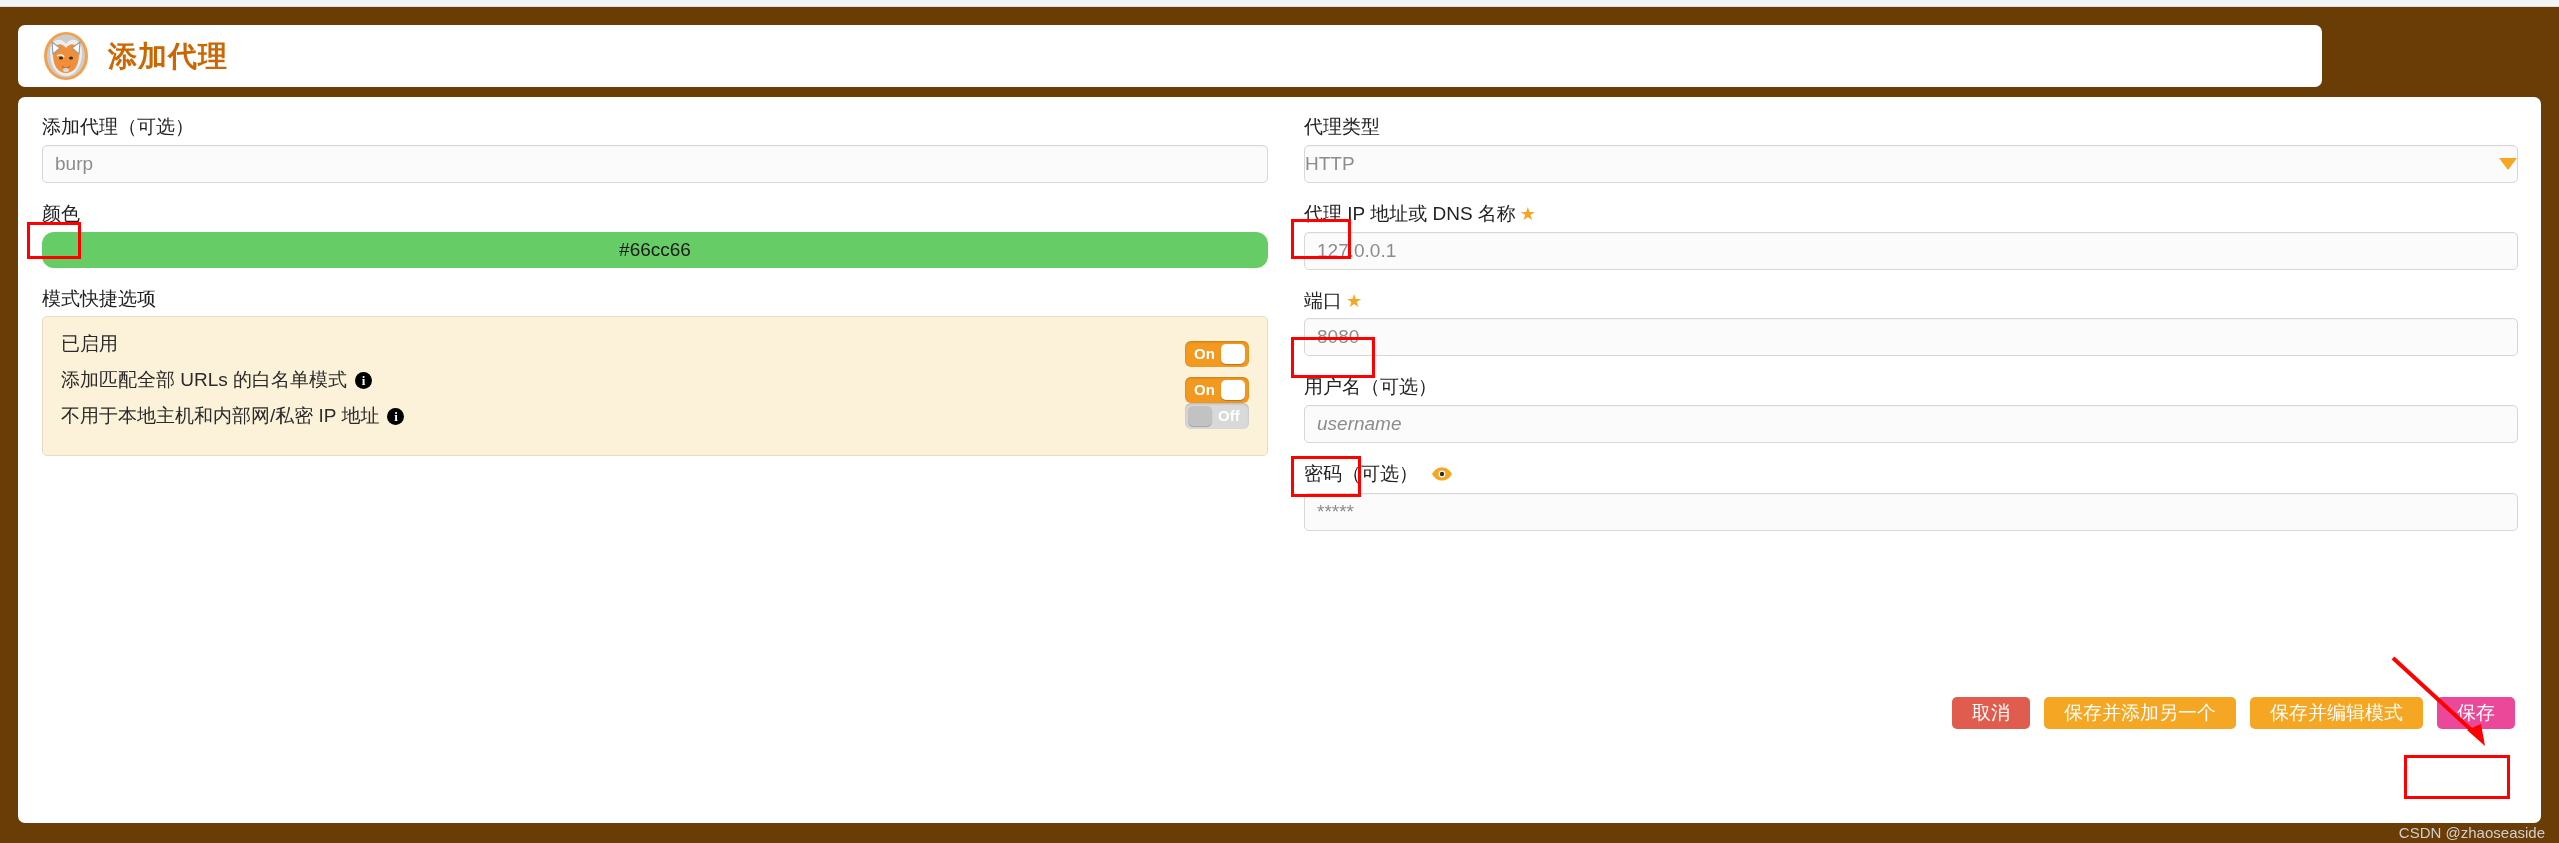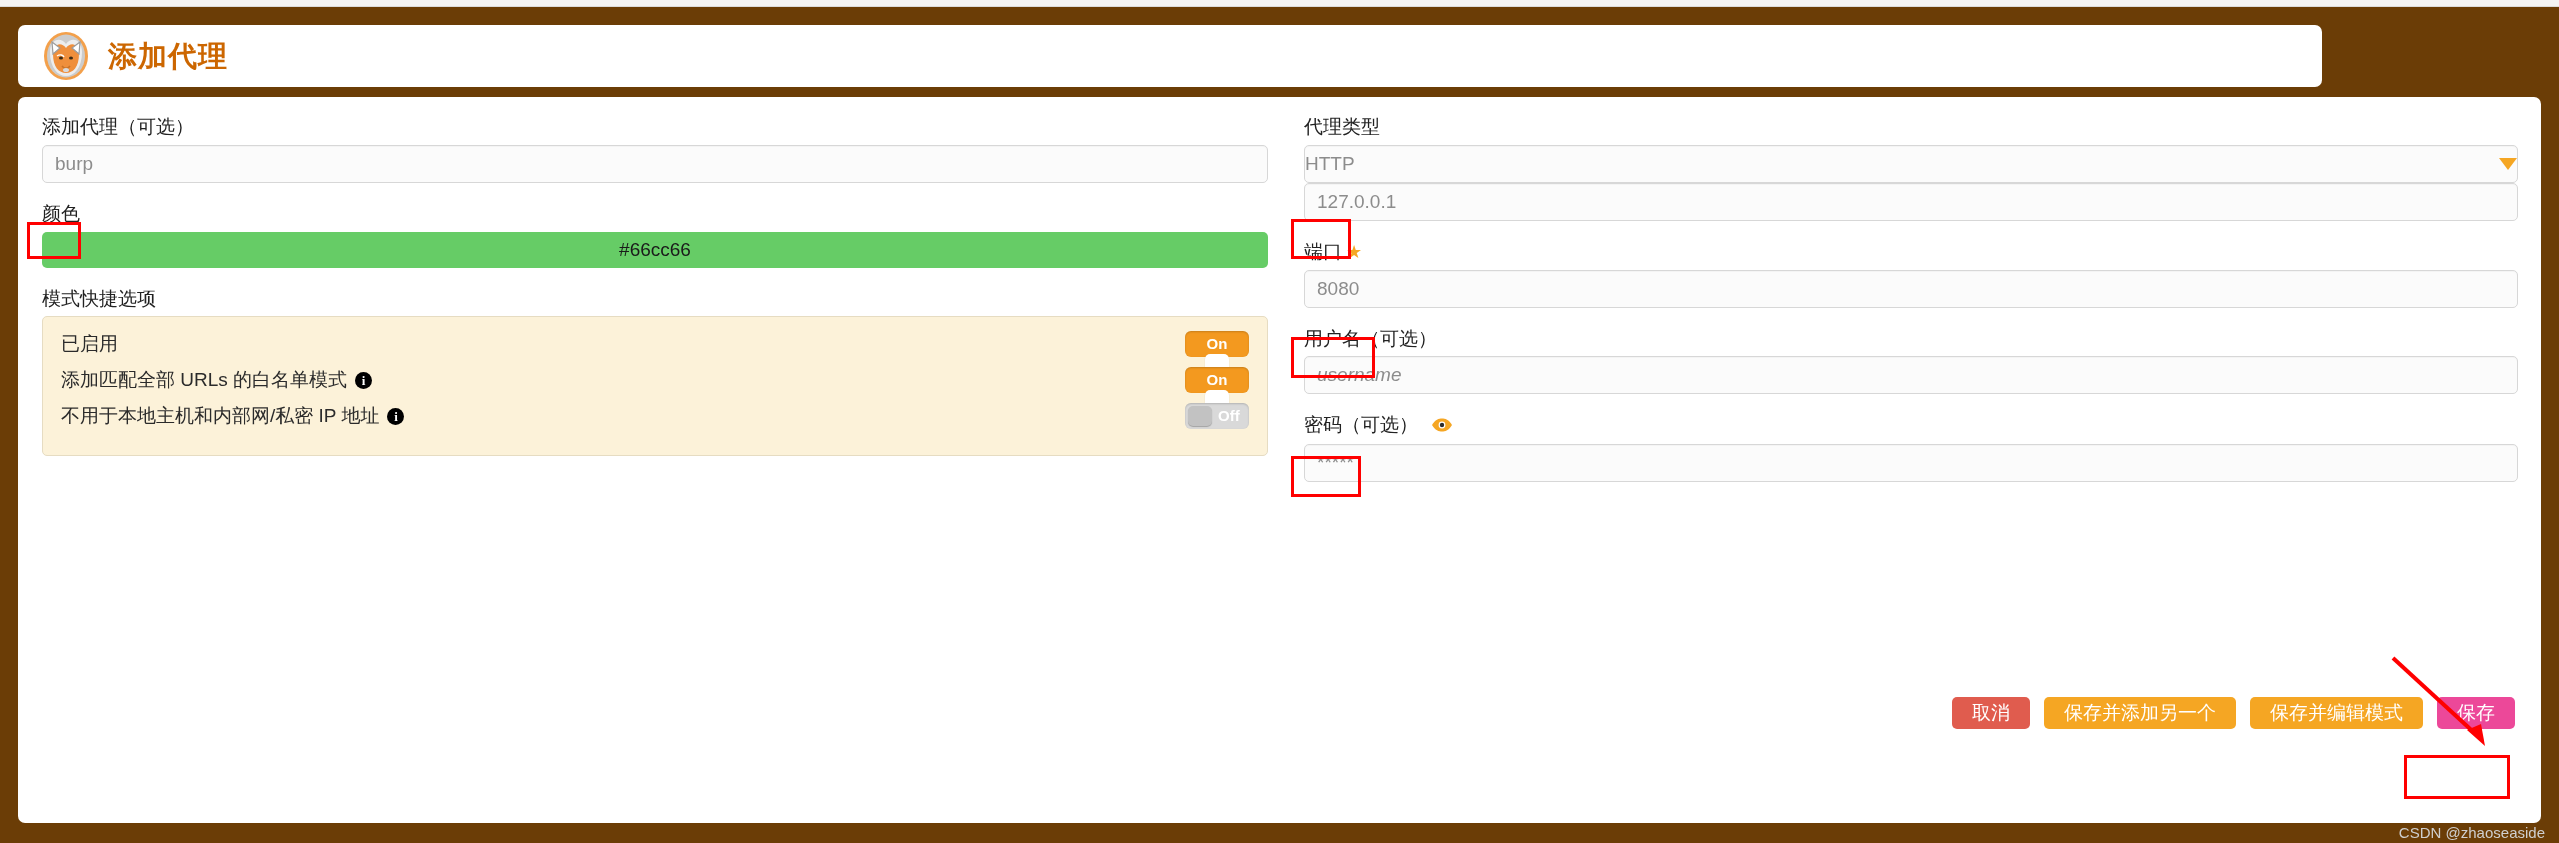--- a/index.html
+++ b/index.html
@@ -133,21 +133,21 @@
     width: 0; height: 0;
     border-left: 9px solid transparent;
     border-right: 9px solid transparent;
     border-top: 12px solid #f5a623;
   }
 
   
   .color-bar {
     width: 100%;
     height: 36px;
-    border-radius: 5px;
+    border-radius: 12px;
     display: flex;
     align-items: center;
     justify-content: center;
     font-size: 19px;
     color: #1a1a1a;
     box-sizing: border-box;
   }
 
   
   .mode-panel {
@@ -194,21 +194,22 @@
     display: flex;
     align-items: center;
     box-sizing: border-box;
     padding: 3px;
     flex: 0 0 auto;
     box-shadow: inset 0 1px 2px rgba(0,0,0,0.18);
   }
   .toggle.on {
     background: #f3991f;
     justify-content: flex-start;
-    flex-direction: column;
+    flex-direction: row;
+    margin-top: 10px;
   }
   .toggle.off {
     background: #d9d9d9;
   }
   .toggle .label {
     font-size: 15px;
     font-weight: bold;
     color: #ffffff;
     padding: 0 6px;
     line-height: 20px;
@@ -356,20 +357,23 @@
       </div>
 
       <div class="col-right">
 
         <div class="field-label">代理类型</div>
         <div class="select-box">
           <span>HTTP</span>
           <span class="caret"></span>
         </div>
 
+        <div class="field-label spaced">
+          <span>代理 IP 地址或 DNS 名称</span><span class="req-star">★</span>
+        </div>
         <div class="text-input">127.0.0.1</div>
 
         <div class="field-label spaced">
           <span>端口</span><span class="req-star">★</span>
         </div>
         <div class="text-input">8080</div>
 
         <div class="field-label spaced">用户名（可选）</div>
         <div class="text-input italic">username</div>
 

